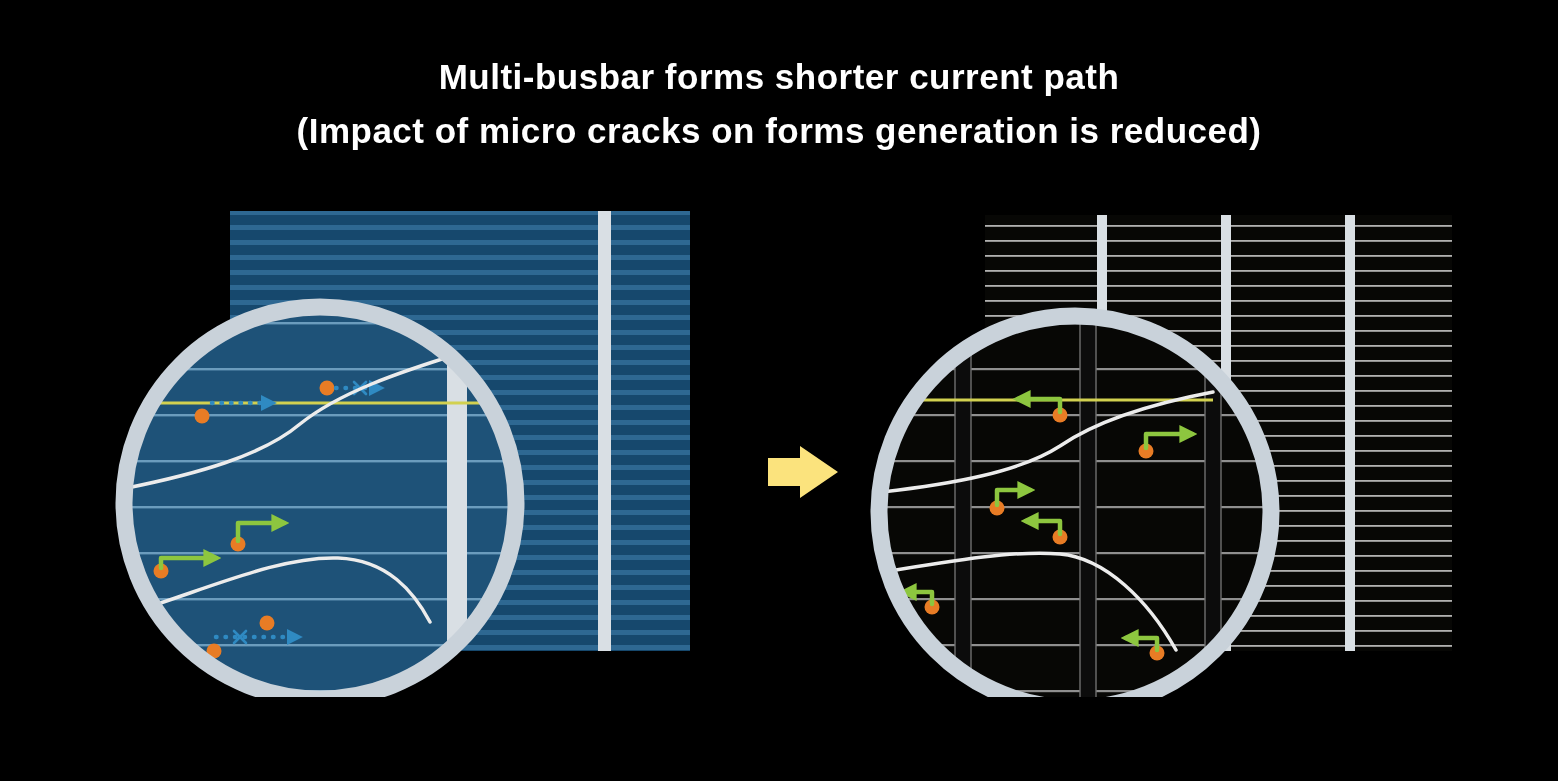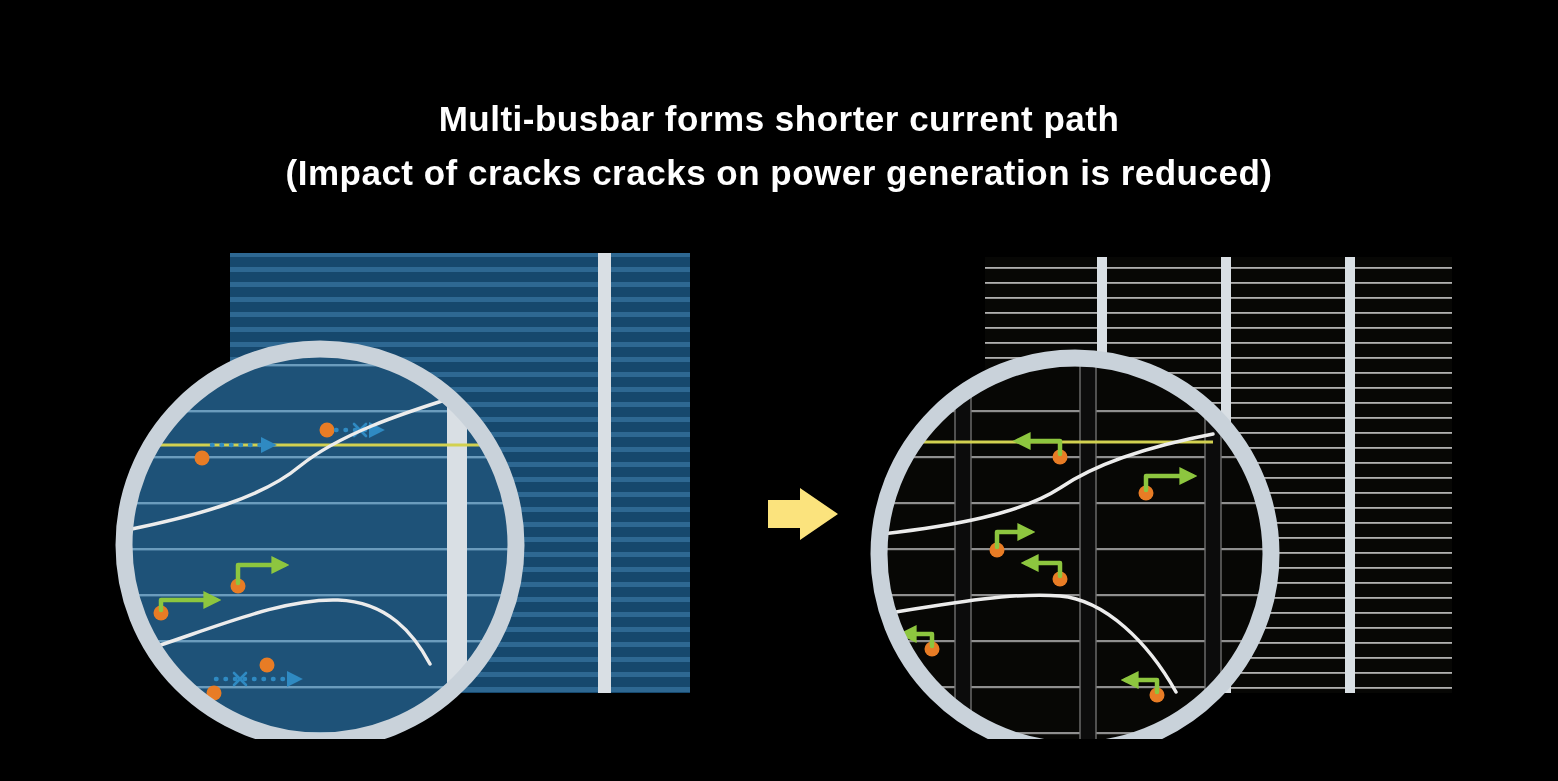--- a/index.html
+++ b/index.html
@@ -2,21 +2,20 @@
 <html style="--bg: #000000; --title: #ffffff; --cellBlue: #16486d; --cellBlueStripe: #2e6892; --zoomBlue: #1e5278; --zoomBlueLine: #6b9cbd; --cellBlack: #070705; --fingerLine: #b0b0b0; --zoomBlackLine: #8f8f8f; --busbar: #d9dfe4; --ring: #c9d2da; --arrowYellow: #fbe37d; --green: #8dc63f; --orange: #e87c25; --blueDot: #2f8ac2; --crack: #ececec; --yellowLine: #d2d150; --zoomBusbarDark: #0c0c0c; --zoomBusbarEdge: #707070;"><head>
 <meta charset="utf-8">
 <style>
   html,body{margin:0;padding:0;background:var(--bg,#000);}
   .stage{
     position:relative;
     width:1558px;height:697px;
     background:var(--bg,#000);
     overflow:hidden;
     font-family:"Liberation Sans", sans-serif;
-    margin-top:42px;
   }
   .title{
     position:absolute;top:50px;left:0;width:100%;
     text-align:center;
     color:var(--title,#fff);
     font-weight:700;
     font-size:35px;
     line-height:1.55;
     letter-spacing:0.5px;
   }
@@ -44,21 +43,21 @@
   .stroke-blueThin{stroke:var(--blueDot);fill:none;stroke-width:2.6px;stroke-linecap:round;}
   .stroke-busbarEdge{stroke:var(--zoomBusbarEdge);stroke-width:1.4px;}
 </style>
 </head>
 <body>
 
 <div class="stage">
 
   <div class="title">
     <div>Multi-busbar forms shorter current path</div>
-    <div>(Impact of cracks cracks on power generation is reduced)</div>
+    <div>(Impact of micro cracks on forms generation is reduced)</div>
   </div>
 
   <svg class="diagram" width="1558" height="781" viewBox="0 0 1558 781">
 
     <defs>
       <pattern id="patBlue" width="10" height="15" patternUnits="userSpaceOnUse">
         <rect width="10" height="15" class="fill-cellBlue"></rect>
         <rect width="10" height="5" class="fill-cellBlueStripe"></rect>
       </pattern>
       <pattern id="patBlack" width="10" height="15" patternUnits="userSpaceOnUse">

